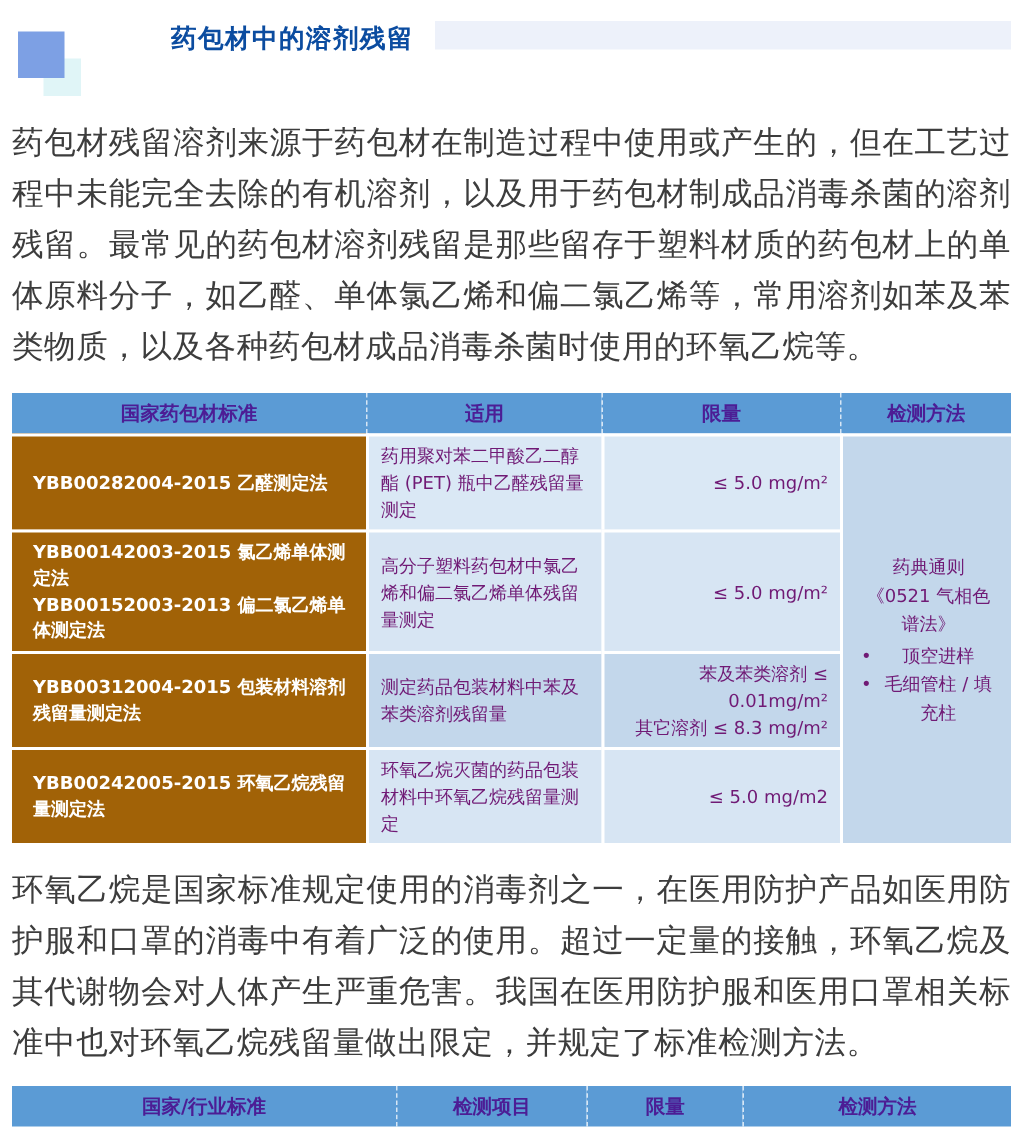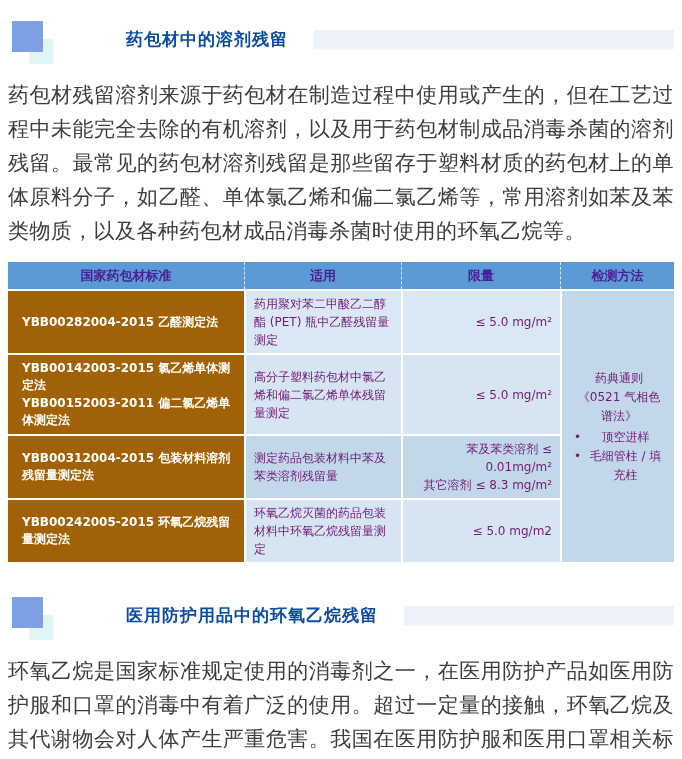--- a/index.html
+++ b/index.html
@@ -1,20 +1,20 @@
 <!DOCTYPE html>
 <html><head>
 <meta charset="utf-8">
 <style>
   html,body { margin:0; padding:0; background:#ffffff; }
   body { font-family:"DejaVu Sans", sans-serif; }
   .page { width:682px; min-height:759px; box-sizing:border-box; padding:14px 8px 18px; background:#fff; margin:0 auto; }
 
   
-  .section-header { display:flex; align-items:center; height:50px; position:relative;gap:12px; }
+  .section-header { display:flex; align-items:flex-start; height:50px; position:relative; }
   .icon-sq { position:relative; width:48px; height:50px; flex:0 0 auto; }
   .sq-big { position:absolute; left:4px; top:7px; width:31px; height:31px; background:#7DA0E4; z-index:2; }
   .sq-small { position:absolute; left:21px; top:25px; width:25px; height:25px; background:#E0F5F7; z-index:1; }
   .section-title { margin-left:58px; font-size:17px; font-weight:bold; color:#0B4CA0; white-space:nowrap; letter-spacing:1px; }
   .title-bar { flex:1 1 auto; height:19px; background:#EDF1FA; margin-left:14px; }
 
   
   .para { margin:14px 0 0; font-size:21px; line-height:34px; color:#3D3D3D; text-align:justify; letter-spacing:0.4px; }
 
   
@@ -84,21 +84,21 @@
           <div>药典通则 《0521 气相色谱法》</div>
           <ul>
             <li>顶空进样</li>
             <li>毛细管柱 / 填充柱</li>
           </ul>
         </td>
       </tr>
       <tr class="r2">
         <td class="cell-std">
           <div>YBB00142003-2015 氯乙烯单体测定法</div>
-          <div>YBB00152003-2011 偏二氯乙烯单体测定法</div>
+          <div>YBB00152003-2013 偏二氯乙烯单体测定法</div>
         </td>
         <td class="bg-light2">高分子塑料药包材中氯乙烯和偏二氯乙烯单体残留量测定</td>
         <td class="bg-light2 cell-limit">≤ 5.0 mg/m²</td>
       </tr>
       <tr class="r3">
         <td class="cell-std">
           <div>YBB00312004-2015 包装材料溶剂残留量测定法</div>
         </td>
         <td class="bg-dark">测定药品包装材料中苯及苯类溶剂残留量</td>
         <td class="bg-dark cell-limit">
@@ -109,28 +109,20 @@
       <tr class="r4">
         <td class="cell-std">
           <div>YBB00242005-2015 环氧乙烷残留量测定法</div>
         </td>
         <td class="bg-light2">环氧乙烷灭菌的药品包装材料中环氧乙烷残留量测定</td>
         <td class="bg-light2 cell-limit">≤ 5.0 mg/m2</td>
       </tr>
     </tbody>
   </table>
 
-  <div class="section-header" style="margin-top:28px;">
-    <div class="icon-sq">
-      <div class="sq-big"></div>
-      <div class="sq-small"></div>
-    </div>
-    <div class="section-title">医用防护用品中的环氧乙烷残留</div>
-    <div class="title-bar"></div>
-  </div>
 
   <p class="para">环氧乙烷是国家标准规定使用的消毒剂之一，在医用防护产品如医用防护服和口罩的消毒中有着广泛的使用。超过一定量的接触，环氧乙烷及其代谢物会对人体产生严重危害。我国在医用防护服和医用口罩相关标准中也对环氧乙烷残留量做出限定，并规定了标准检测方法。</p>
 
   <table class="t2">
     <colgroup>
       <col style="width:256px">
         <col style="width:127px">
         <col style="width:104px">
         <col style="width:179px">
     </colgroup>

